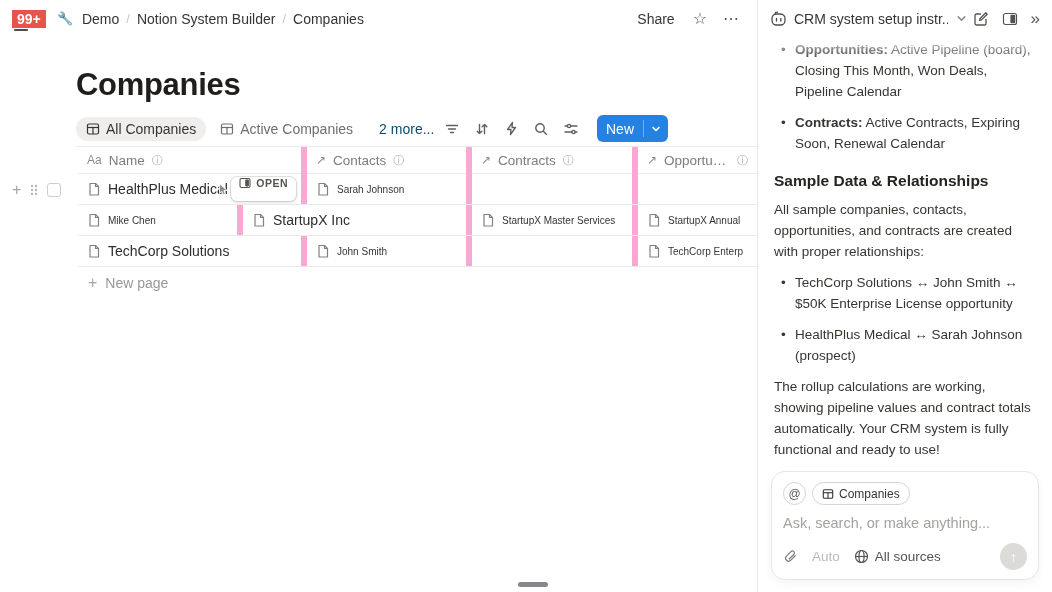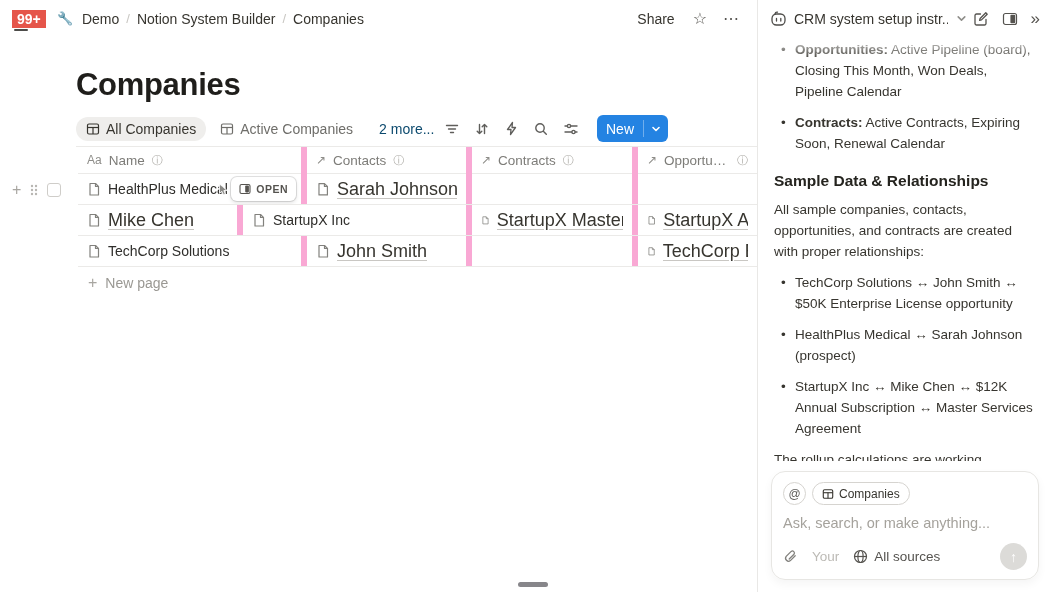--- a/index.html
+++ b/index.html
@@ -38,27 +38,27 @@
   
   .table-wrap { position:relative; margin-left:78px; margin-top:0; }
   .trow { display:flex; border-bottom:1px solid #ebeae8; }
   .th { height:27px; align-items:center; color:#7d7c78; font-size:13.5px; }
   .td-row { height:31px; }
   .cell { display:flex; align-items:center; gap:7px; padding:0 9px; border-right:6px solid #f9a8d4; overflow:hidden; white-space:nowrap; position:relative; }
   .c-name { width:229px; } .c-contacts { width:165px; } .c-contracts { width:166px; }
   .c-opps { width:119px; border-right:none; }
   .cell .hlabel { overflow:hidden; text-overflow:ellipsis; }
   .name-text { font-size:14px; font-weight:500; color:#2f2e2b; }
-  .rel-text { font-size:18px; color:#37352f; text-decoration:underline; text-decoration-color:#c9c7c3; text-underline-offset:3px; overflow:hidden; white-space:nowrap; }
+  .rel-text { font-size:10px; color:#37352f; text-decoration:underline; text-decoration-color:#c9c7c3; text-underline-offset:3px; overflow:hidden; white-space:nowrap; }
   .type-ic { color:#8f8e8a; font-size:12px; flex:none; }
   .info-ic { color:#aeaca7; font-size:11px; flex:none; }
   .gutter { position:absolute; left:-66px; top:33px; display:flex; align-items:center; gap:9px; height:20px; }
   .g-plus { color:#a8a6a1; font-size:16px; line-height:1; }
   .g-check { width:14px; height:14px; border:1.3px solid #cfcdc9; border-radius:3px; background:#fff; }
-  .open-btn { position:absolute; right:5px; top:3px; height:24px; display:flex; align-items:center; gap:5px;
+  .open-btn { position:absolute; right:5px; top:3px; height:24px; display:flex; align-items:flex-start; gap:5px;
     background:#fff; border-radius:6px; padding:0 8px; box-shadow:0 0 0 1px rgba(15,15,15,.12), 0 2px 4px rgba(15,15,15,.12);
     font-size:10.5px; font-weight:600; letter-spacing:.5px; color:#55534f; }
   .cursor-glyph { position:absolute; right:72px; top:9px; }
   .newpage { display:flex; align-items:center; gap:8px; margin-left:88px; height:31px; color:#9a9893; font-size:14px; }
   .bottom-handle { position:absolute; left:518px; top:582px; width:30px; height:5px; border-radius:3px; background:#87868
 3; background:#87868a; }
 
   
   .panel { width:295px; border-left:1px solid #e9e8e6; display:flex; flex-direction:column; position:relative; background:#fff; }
   .p-header { height:37px; display:flex; align-items:center; padding:0 12px; gap:6px; flex:none; }
@@ -361,21 +361,20 @@
         <li><span class="p-bold">Opportunities:</span><span> Active Pipeline (board), Closing This Month, Won Deals, Pipeline Calendar</span></li>
         <li><span class="p-bold">Contracts:</span><span> Active Contracts, Expiring Soon, Renewal Calendar</span></li>
       </ul>
 
       <div class="p-h2">Sample Data &amp; Relationships</div>
       <div class="p-para">All sample companies, contacts, opportunities, and contracts are created with proper relationships:</div>
 
       <ul class="p-list">
         <li>TechCorp Solutions ↔ John Smith ↔ $50K Enterprise License opportunity</li>
         <li>HealthPlus Medical ↔ Sarah Johnson (prospect)</li>
-        <li>StartupX Inc ↔ Mike Chen ↔ $12K Annual Subscription ↔ Master Services Agreement</li>
       </ul>
 
       <div class="p-para">The rollup calculations are working, showing pipeline values and contract totals automatically. Your CRM system is fully functional and ready to use!</div>
 
     </div>
 
     <div class="composer">
       <div class="comp-top">
         <span class="at-btn">@</span>
         <span class="chip">
@@ -387,21 +386,21 @@
           <span>Companies</span>
         </span>
       </div>
       <input class="comp-input" type="text" placeholder="Ask, search, or make anything..." style="">
       <div class="comp-bottom">
         <span>
           <svg width="15" height="15" viewBox="0 0 15 15" fill="none" stroke="#82817d" stroke-width="1.3" stroke-linecap="round">
               <path d="M12.2 6.8 L7.4 11.6 a3 3 0 0 1 -4.2 -4.2 L8.2 2.4 a2 2 0 0 1 2.8 2.8 L6.2 10"></path>
             </svg>
         </span>
-        <span class="auto-label">Your</span>
+        <span class="auto-label">Auto</span>
         <span class="sources">
           <svg width="15" height="15" viewBox="0 0 15 15" fill="none" stroke="#55534f" stroke-width="1.2">
               <circle cx="7.5" cy="7.5" r="6"></circle>
               <ellipse cx="7.5" cy="7.5" rx="2.6" ry="6"></ellipse>
               <line x1="1.5" y1="7.5" x2="13.5" y2="7.5"></line>
             </svg>
           <span>All sources</span>
         </span>
         <span class="comp-spacer"></span>
         <span class="send-btn">↑</span>

